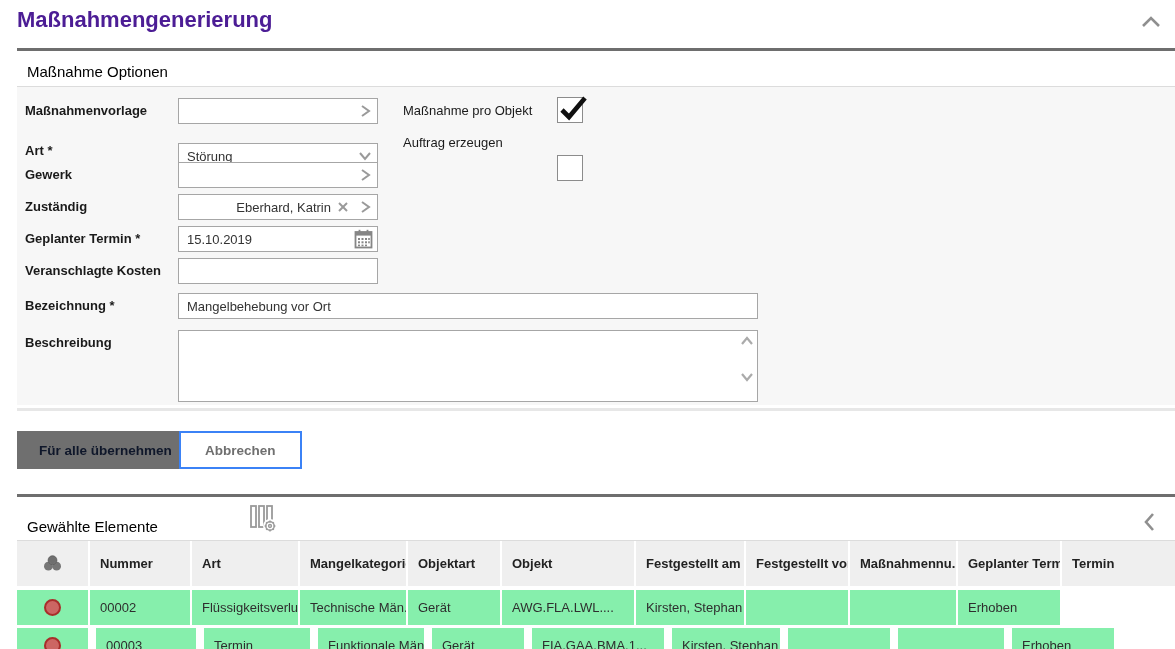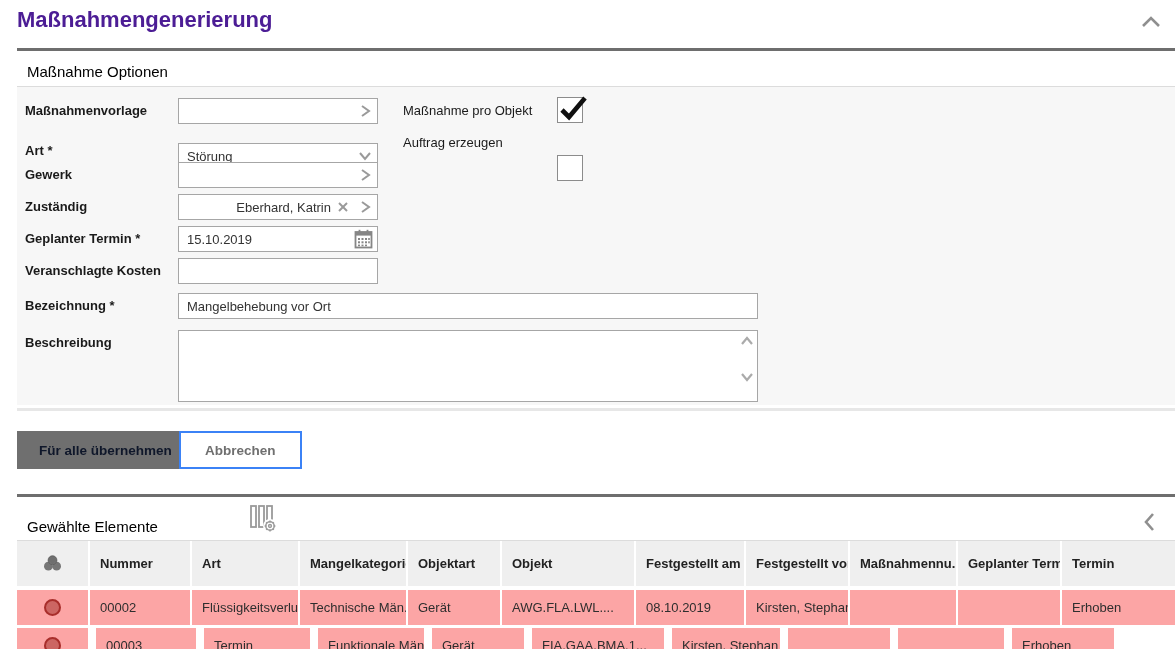--- a/index.html
+++ b/index.html
@@ -39,21 +39,21 @@
                  font-family:"Liberation Sans",sans-serif; font-size:13.5px; font-weight:bold; border:none; cursor:pointer; }
   .btn-secondary { left:179px; top:431px; height:38px; padding:0 24px; background:#fff; color:#6f6f6f;
                    font-family:"Liberation Sans",sans-serif; font-size:13.5px; font-weight:bold; border:2px solid #3b82f6; cursor:pointer; }
 
   .table { left:17px; top:540px; width:1158px; }
   .trow { display:grid; grid-template-columns:71px 100px 106px 106px 92px 132px 108px 102px 106px 102px 1fr;
           column-gap:2px; background:#fff; }
   .trow.head { border-top:1px solid #dcdcdc; }
   .trow.head .cell { background:#efefef; font-weight:bold; height:45px; color:#222; }
   .trow.data { margin-top:4px; }
-  .trow.data .cell { background:#fca5a5; height:35px; color:#2e2e2e; }
+  .trow.data .cell { background:#86efac; height:35px; color:#2e2e2e; }
   .trow.data + .trow.data { margin-top:3px;gap:8px; }
   .cell { display:flex; align-items:center; padding-left:10px; font-size:13px; white-space:nowrap; overflow:hidden; }
   .cell.cicon { justify-content:center; padding-left:0; }
 
   .status-dot { width:17px; height:17px; border-radius:50%; background:#cc6663; border:2px solid #a82e2b; }
 
   .icon-btn { cursor:pointer; }
 </style>
 </head>
 <body>
@@ -225,21 +225,20 @@
 
     <div class="trow data">
       <div class="cell cicon">
         <span class="status-dot" style="background-color: rgb(204, 102, 99);"></span>
       </div>
       <div class="cell">00002</div>
       <div class="cell">Flüssigkeitsverlust</div>
       <div class="cell">Technische Män...</div>
       <div class="cell">Gerät</div>
       <div class="cell">AWG.FLA.LWL....</div>
-      <div class="cell">08.10.2019</div>
       <div class="cell">Kirsten, Stephan</div>
       <div class="cell"></div>
       <div class="cell"></div>
       <div class="cell">Erhoben</div>
     </div>
 
     <div class="trow data">
       <div class="cell cicon">
         <span class="status-dot" style="background-color: rgb(204, 102, 99);"></span>
       </div>

